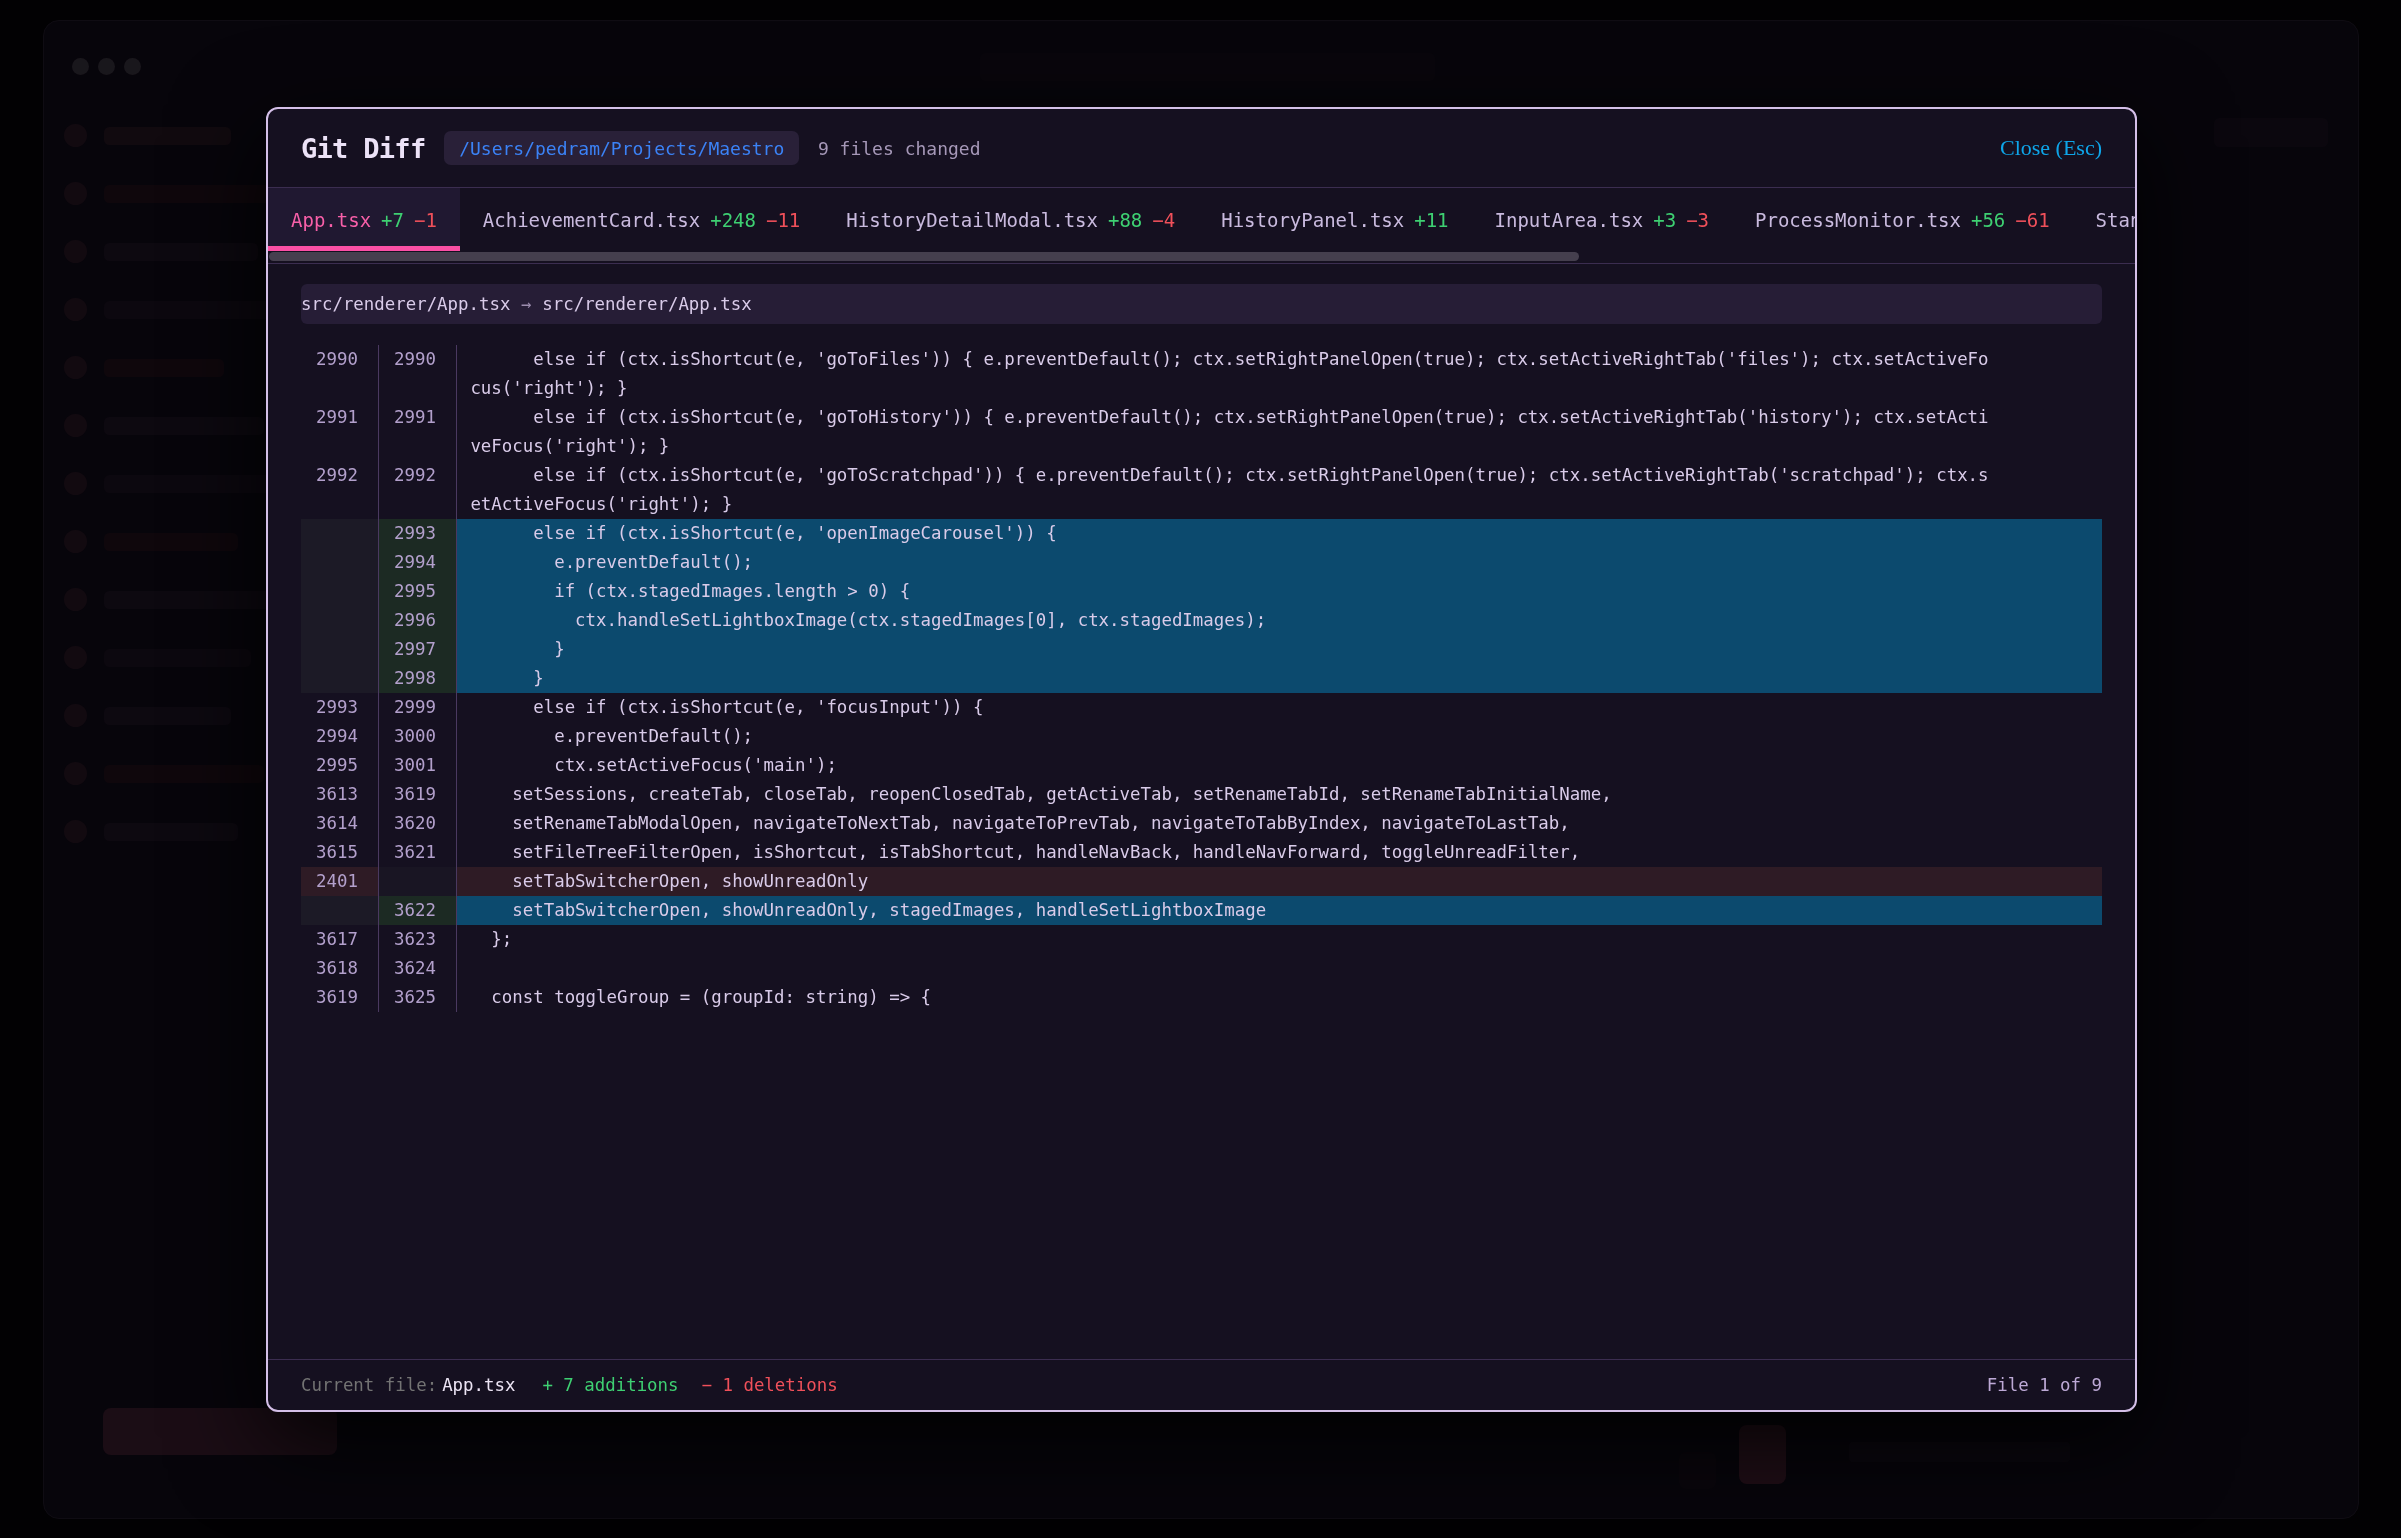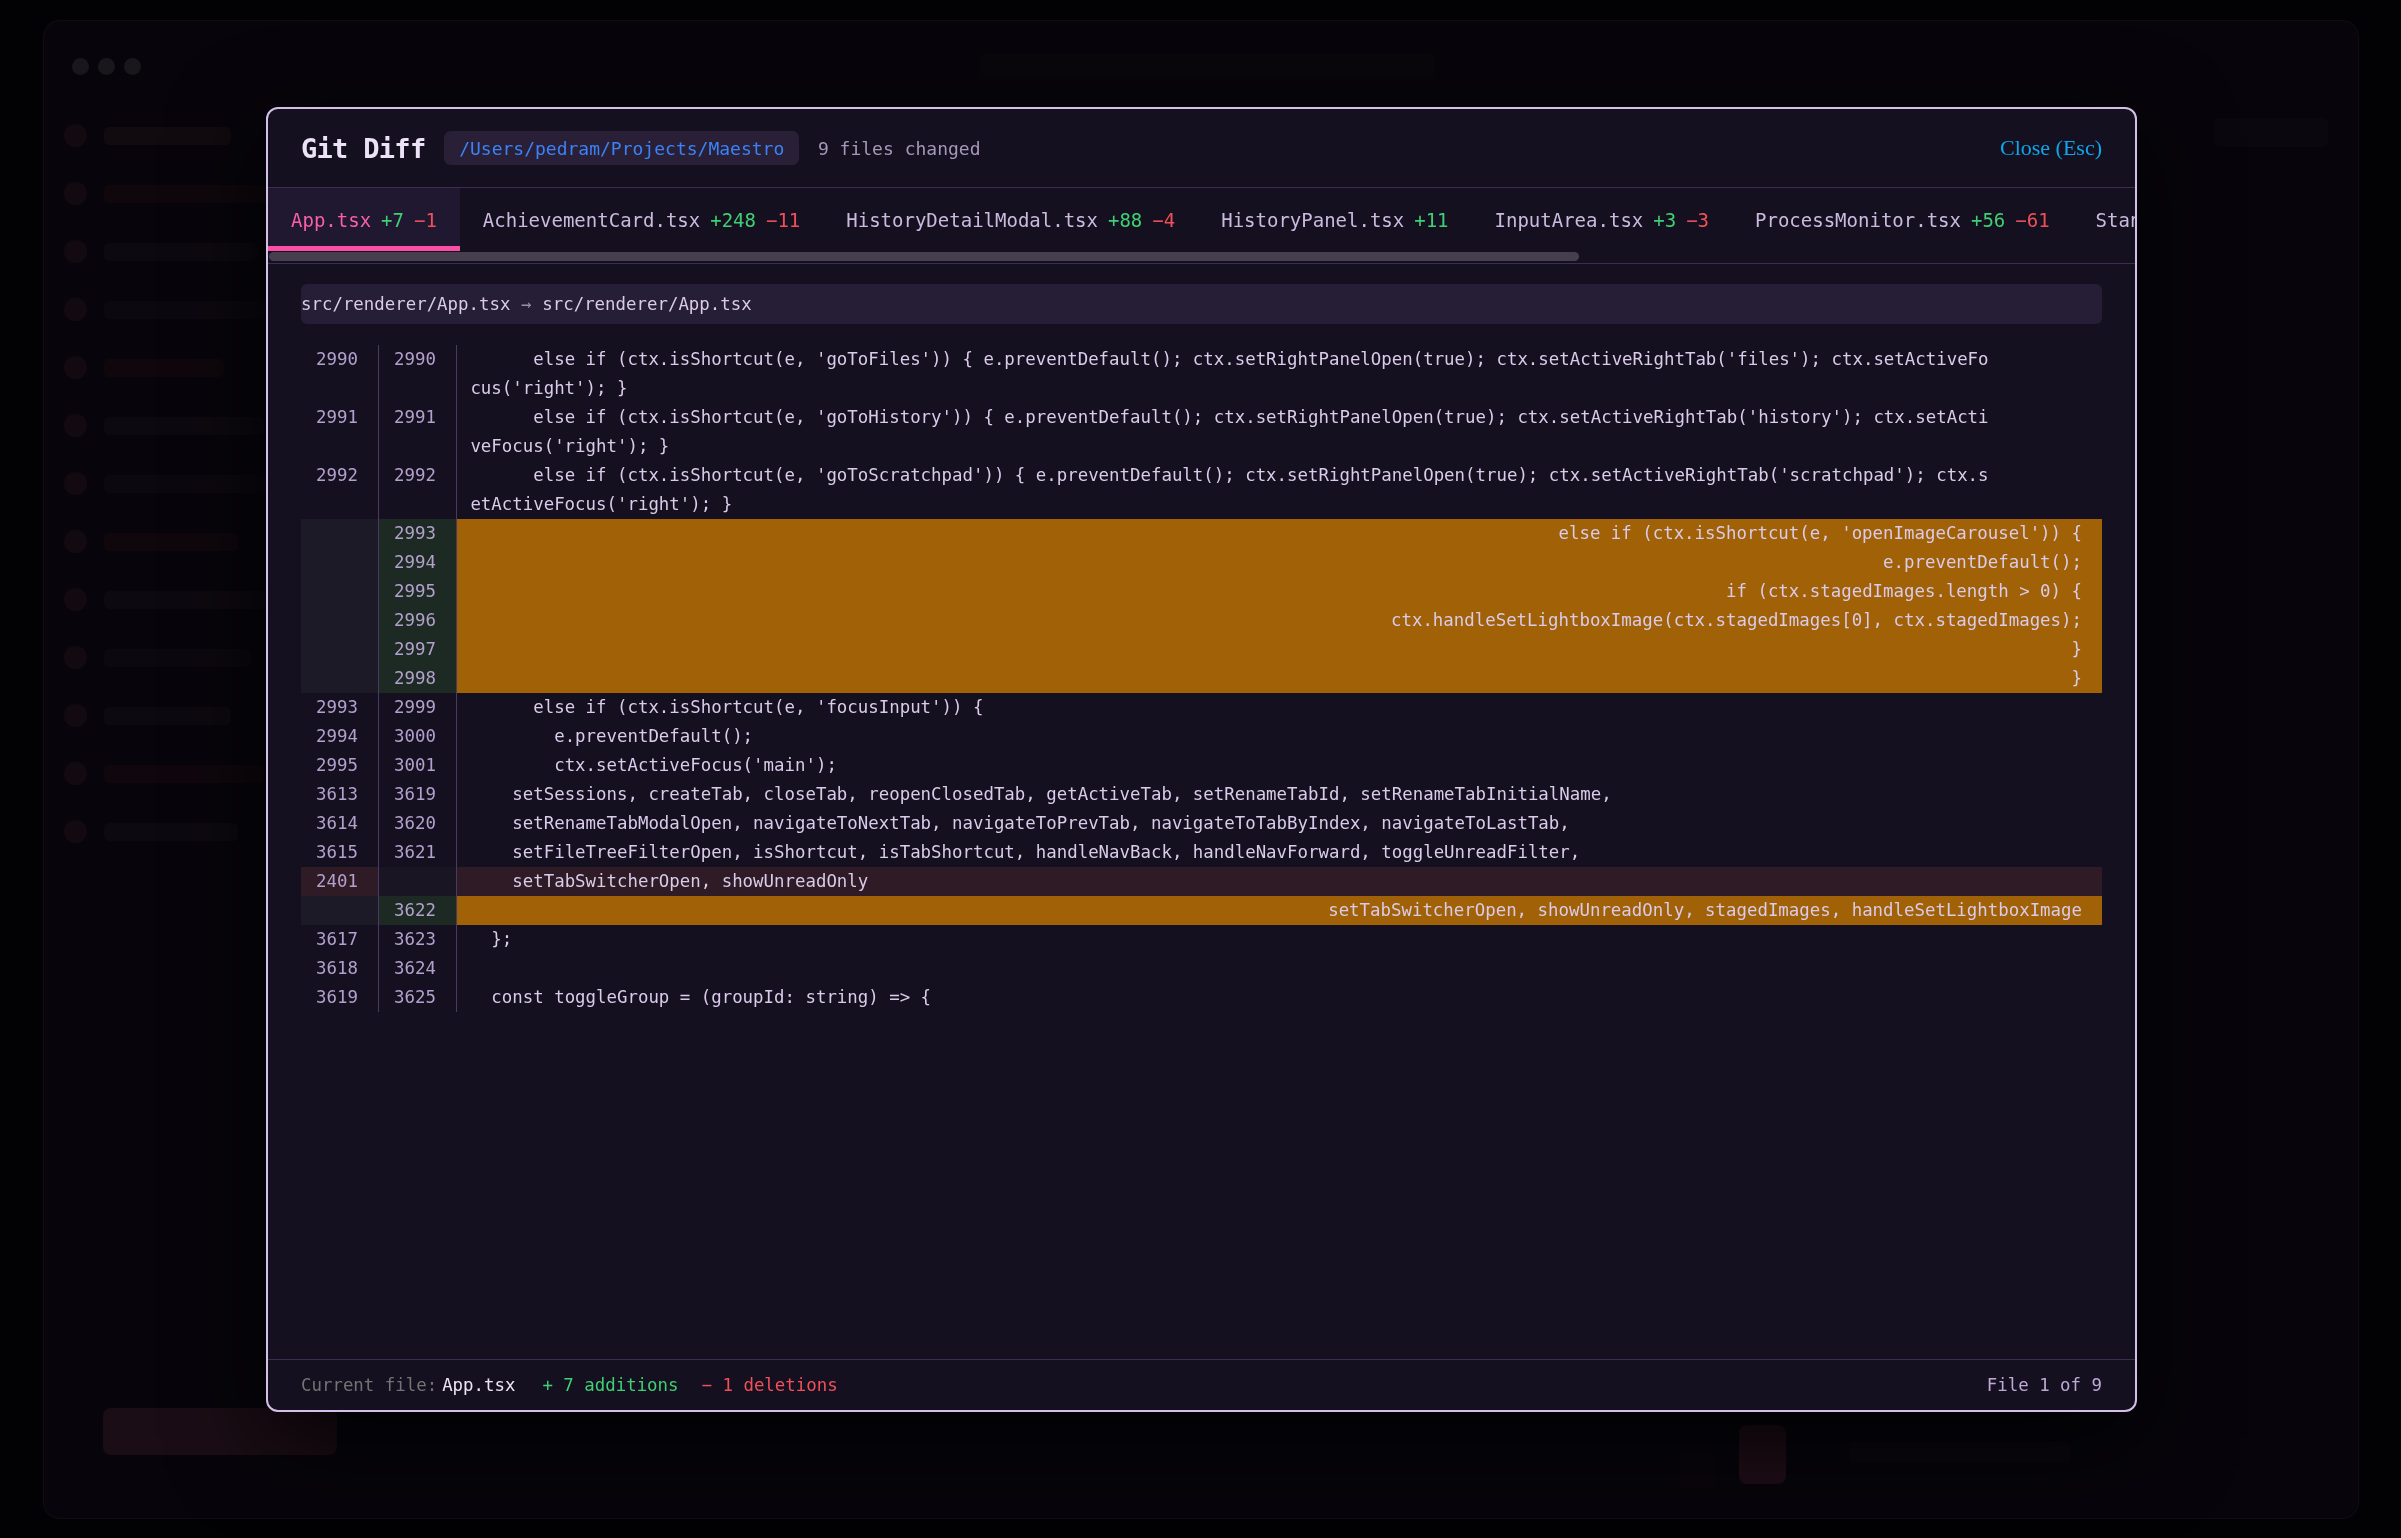--- a/index.html
+++ b/index.html
@@ -78,21 +78,21 @@
   .fh-arrow { color:#9b8cae; margin:0 10.7px; }
 
   .diff { flex:1; margin:21.4px 33px 0; overflow:hidden; font-size:17.4px; line-height:29px; }
   .drow { display:flex; }
   .gut { width:78px; flex:none; text-align:right; padding-right:20px;
          color:#b3a0cc; border-right:1.3px solid #4a3960; }
   .code { flex:1; padding-left:13.4px; padding-right:20px; color:#d9cbe9;
           white-space:pre-wrap; word-break:break-all; min-height:29px; }
   .drow.add .gut.g-old { background:#1c1a26; }
   .drow.add .gut.g-new { background:#1c2a23; }
-  .drow.add .code      { background:#a16207;text-align:right; }
+  .drow.add .code      { background:#0c4a6e; }
   .drow.del .gut.g-old { background:#2e1b25; }
   .drow.del .gut.g-new { background:#191523; }
   .drow.del .code      { background:#2e1b25; }
 
   .modal-footer { flex:none; margin-top:auto; height:51px; border-top:1.3px solid #3b2d50;
                   display:flex; align-items:center; padding:0 33px; font-size:17.4px; }
   .f-label { color:#737373; margin-right:5px; }
   .f-file  { color:#ece4f4; margin-right:27px; }
   .f-add   { color:#3ed072; margin-right:23px; }
   .f-del   { color:#f0505a; }

